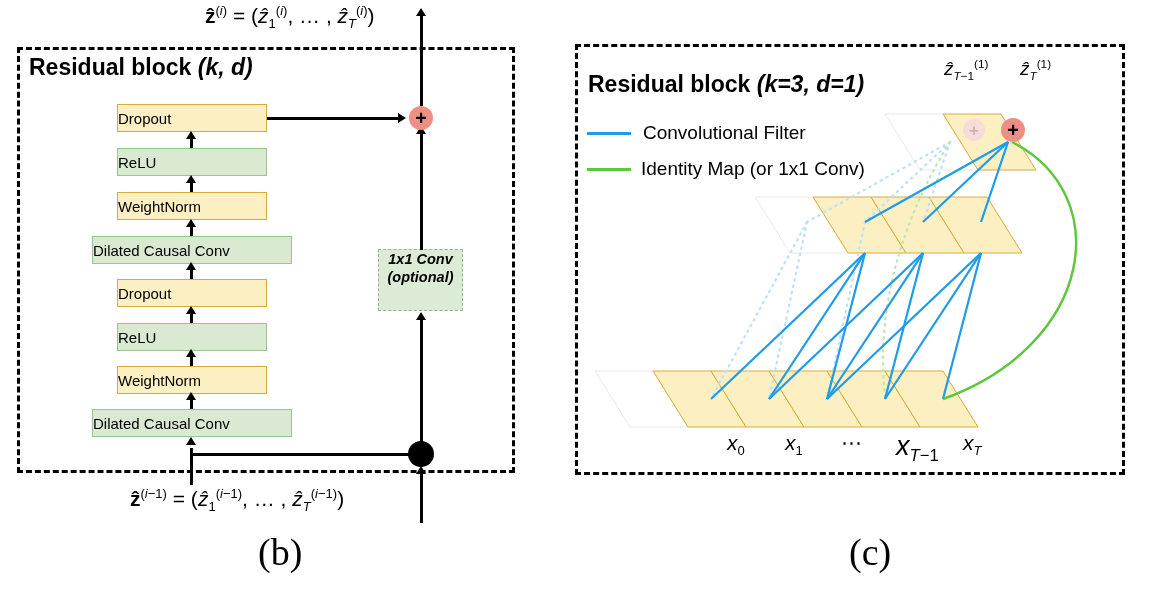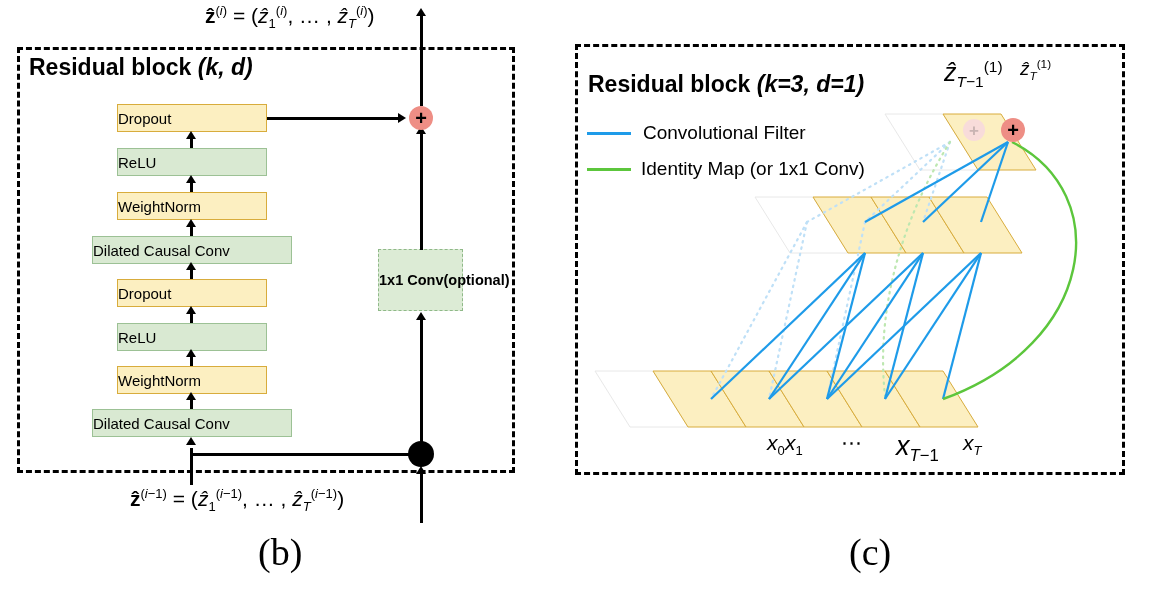--- a/index.html
+++ b/index.html
@@ -11,22 +11,22 @@
   
   .dashed-frame{position:absolute;border:3px dashed #000;box-sizing:border-box;}
 
   
   .node{position:absolute;box-sizing:border-box;display:flex;
         align-items:center;justify-content:flex-start;
         font-size:15px;line-height:1;white-space:nowrap;}
   .node.yellow{background:#FCEFC1;border:1.5px solid #D8AC3C;}
   .node.green{background:#D9E9D2;border:1.5px solid #9CC195;}
   .node.optional{background:#DCEBD5;border:1.5px dashed #8FB988;
-        font-weight:bold;font-size:14.5px;
-        flex-direction:row;line-height:1.25;}
+        font-style:italic;font-weight:bold;font-size:14.5px;
+        flex-direction:column;line-height:1.25;}
 
   
   .vline{position:absolute;background:#000;width:2.5px;}
   .hline{position:absolute;background:#000;height:2.5px;}
   .arrow-up{position:absolute;width:0;height:0;
         border-left:5px solid transparent;border-right:5px solid transparent;
         border-bottom:8px solid #000;}
   .arrow-right{position:absolute;width:0;height:0;
         border-top:5px solid transparent;border-bottom:5px solid transparent;
         border-left:8px solid #000;}
@@ -163,21 +163,21 @@
 
   <div class="legend-row" style="left:587px;top:122px;gap:12px;">
     <span class="legend-swatch" style="background:#1E9BE9;"></span>
     <span>Convolutional Filter</span>
   </div>
   <div class="legend-row" style="left:587px;top:158px;">
     <span class="legend-swatch" style="background:#5CC63C;"></span>
     <span>Identity Map (or 1x1 Conv)</span>
   </div>
 
-  <div class="math" style="left:944px;top:58px;font-size:25px;">
+  <div class="math" style="left:944px;top:58px;font-size:19px;">
     <i>ẑ</i><sub><i>T</i>−1</sub><sup>(1)</sup>
   </div>
   <div class="math" style="left:1020px;top:58px;font-size:19px;">
     <i>ẑ</i><sub><i>T</i></sub><sup>(1)</sup>
   </div>
 
   <svg style="position:absolute;left:575px;top:44px;" width="550" height="431" viewBox="0 0 550 431">
 
     <defs>
       <style>
@@ -248,21 +248,21 @@
 
   </svg>
 
   <div class="plus-circle ghost" style="left:963px;top:119px;width:22px;height:22px;font-size:17px;">
     <span>+</span>
   </div>
   <div class="plus-circle" style="left:1001px;top:118px;">
     <span>+</span>
   </div>
 
-  <div class="math" style="left:727px;top:431px;font-size:21px;margin-left:40px;"><i>x</i><sub>0</sub></div>
+  <div class="math" style="left:727px;top:431px;font-size:21px;"><i>x</i><sub>0</sub></div>
   <div class="math" style="left:785px;top:431px;font-size:21px;"><i>x</i><sub>1</sub></div>
   <div class="math" style="left:841px;top:431px;font-size:21px;">⋯</div>
   <div class="math" style="left:896px;top:431px;font-size:27px;"><i>x</i><sub><i>T</i>−1</sub></div>
   <div class="math" style="left:963px;top:431px;font-size:21px;"><i>x</i><sub><i>T</i></sub></div>
 </div>
 
 <div class="caption" style="left:258px;top:530px;">(b)</div>
 <div class="caption" style="left:849px;top:530px;">(c)</div>
 
 </body></html>

